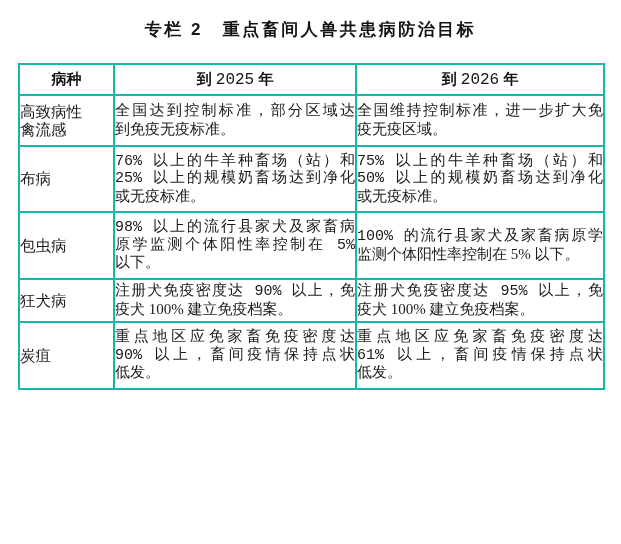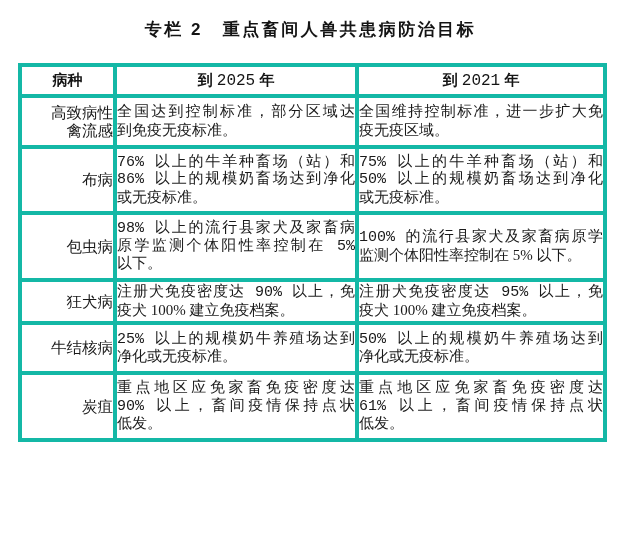--- a/index.html
+++ b/index.html
@@ -42,39 +42,39 @@
       border-top: 1.5px solid #444444;
       border-bottom: 1.5px solid #444444;
       border-left: 2px solid #8c8c8c;
       border-right: 2px solid #8c8c8c;
     }
     table.targets col.c1 { width: 95px; }
     table.targets col.c2 { width: 242px; }
     table.targets col.c3 { width: 248px; }
     table.targets th,
     table.targets td {
-      border: 4px solid #14b8a6;
+      border: 2px solid #14b8a6;
       vertical-align: middle;
       padding: 0;
       margin-top: 36px;
     }
     table.targets th {
       font-family: "Liberation Sans", "DejaVu Sans", sans-serif;
       font-weight: bold;
       font-size: 15px;
       text-align: center;
       color: #141414;
     }
     table.targets th .num {
       font-family: Liberation Mono, monospace;
       font-weight: normal;
       font-size: 16px;
     }
     td.disease {
-      text-align: right;
+      text-align: left;
       font-size: 15.5px;
       line-height: 18px;
       padding: 0 1px;
     }
     td.target {
       font-size: 15px;
       line-height: 17.5px;
       padding: 0 5px 0 7px;
       text-align: left;
     }
@@ -112,21 +112,21 @@
   <thead>
     <tr class="h-head">
       <th>病种</th>
       <th>
         <span>到</span>
         <span class="num">2025</span>
         <span>年</span>
       </th>
       <th>
         <span>到</span>
-        <span class="num">2021</span>
+        <span class="num">2026</span>
         <span>年</span>
       </th>
     </tr>
   </thead>
   <tbody>
 
     <tr class="h-r1">
       <td class="disease">
         <span class="ln">高致病性</span>
         <span class="ln">禽流感</span>
@@ -140,21 +140,21 @@
         <span class="ln">疫无疫区域。</span>
       </td>
     </tr>
 
     <tr class="h-r2">
       <td class="disease">
         <span class="ln">布病</span>
       </td>
       <td class="target">
         <span class="ln j">76% 以上的牛羊种畜场（站）和</span>
-        <span class="ln j">86% 以上的规模奶畜场达到净化</span>
+        <span class="ln j">25% 以上的规模奶畜场达到净化</span>
         <span class="ln">或无疫标准。</span>
       </td>
       <td class="target">
         <span class="ln j">75% 以上的牛羊种畜场（站）和</span>
         <span class="ln j">50% 以上的规模奶畜场达到净化</span>
         <span class="ln">或无疫标准。</span>
       </td>
     </tr>
 
 
@@ -180,33 +180,20 @@
       <td class="target">
         <span class="ln j">注册犬免疫密度达 90% 以上，免</span>
         <span class="ln">疫犬 100% 建立免疫档案。</span>
       </td>
       <td class="target">
         <span class="ln j">注册犬免疫密度达 95% 以上，免</span>
         <span class="ln">疫犬 100% 建立免疫档案。</span>
       </td>
     </tr>
 
-    <tr class="h-r6">
-      <td class="disease">
-        <span class="ln">牛结核病</span>
-      </td>
-      <td class="target">
-        <span class="ln j">25% 以上的规模奶牛养殖场达到</span>
-        <span class="ln">净化或无疫标准。</span>
-      </td>
-      <td class="target">
-        <span class="ln j">50% 以上的规模奶牛养殖场达到</span>
-        <span class="ln">净化或无疫标准。</span>
-      </td>
-    </tr>
 
     <tr class="h-r7">
       <td class="disease">
         <span class="ln">炭疽</span>
       </td>
       <td class="target">
         <span class="ln j">重点地区应免家畜免疫密度达</span>
         <span class="ln j">90% 以上，畜间疫情保持点状</span>
         <span class="ln">低发。</span>
       </td>

